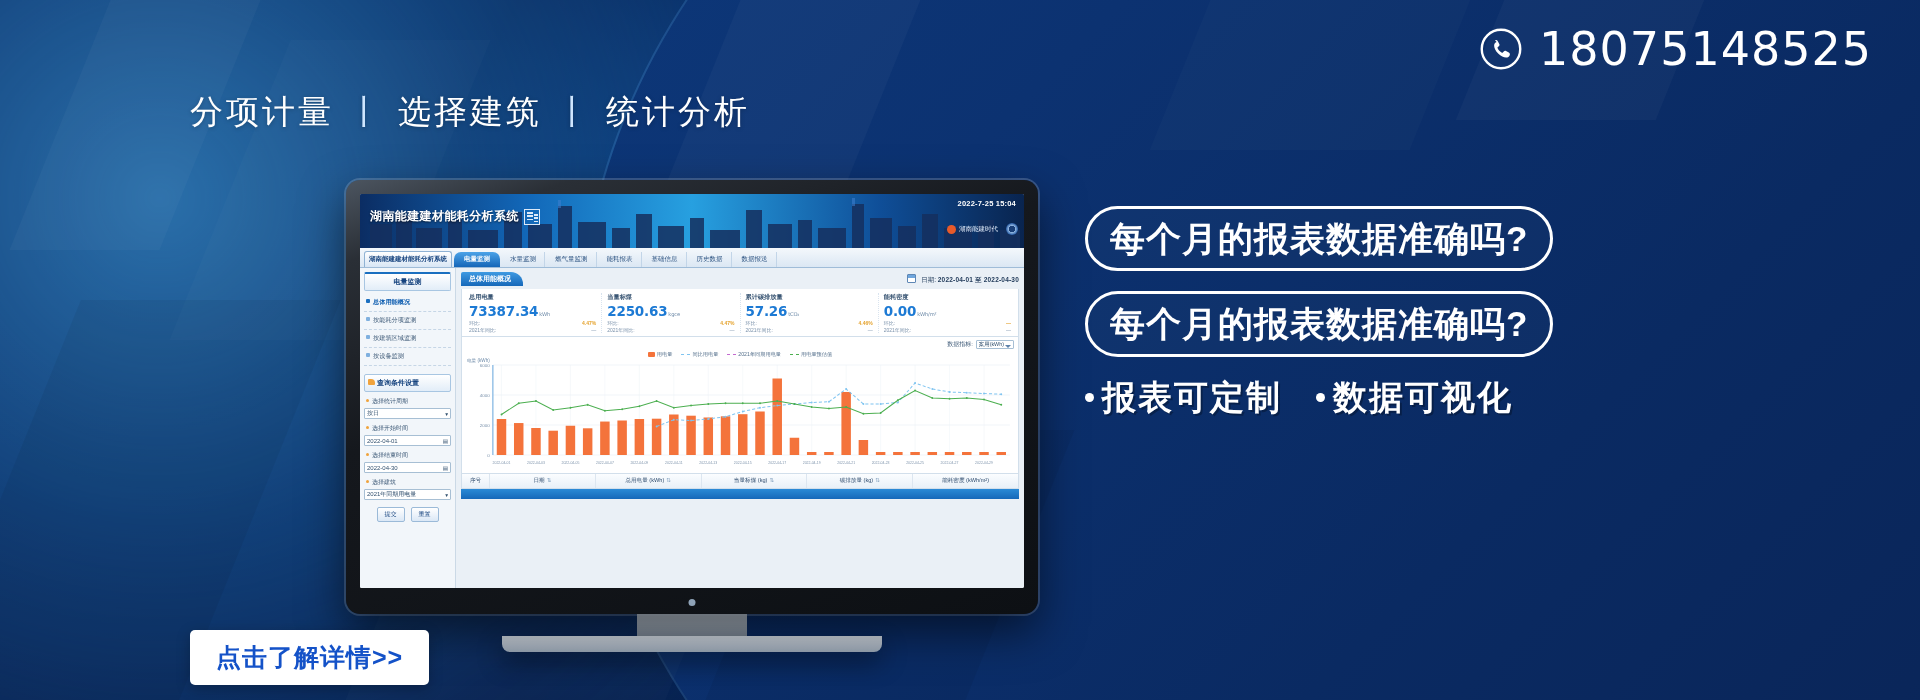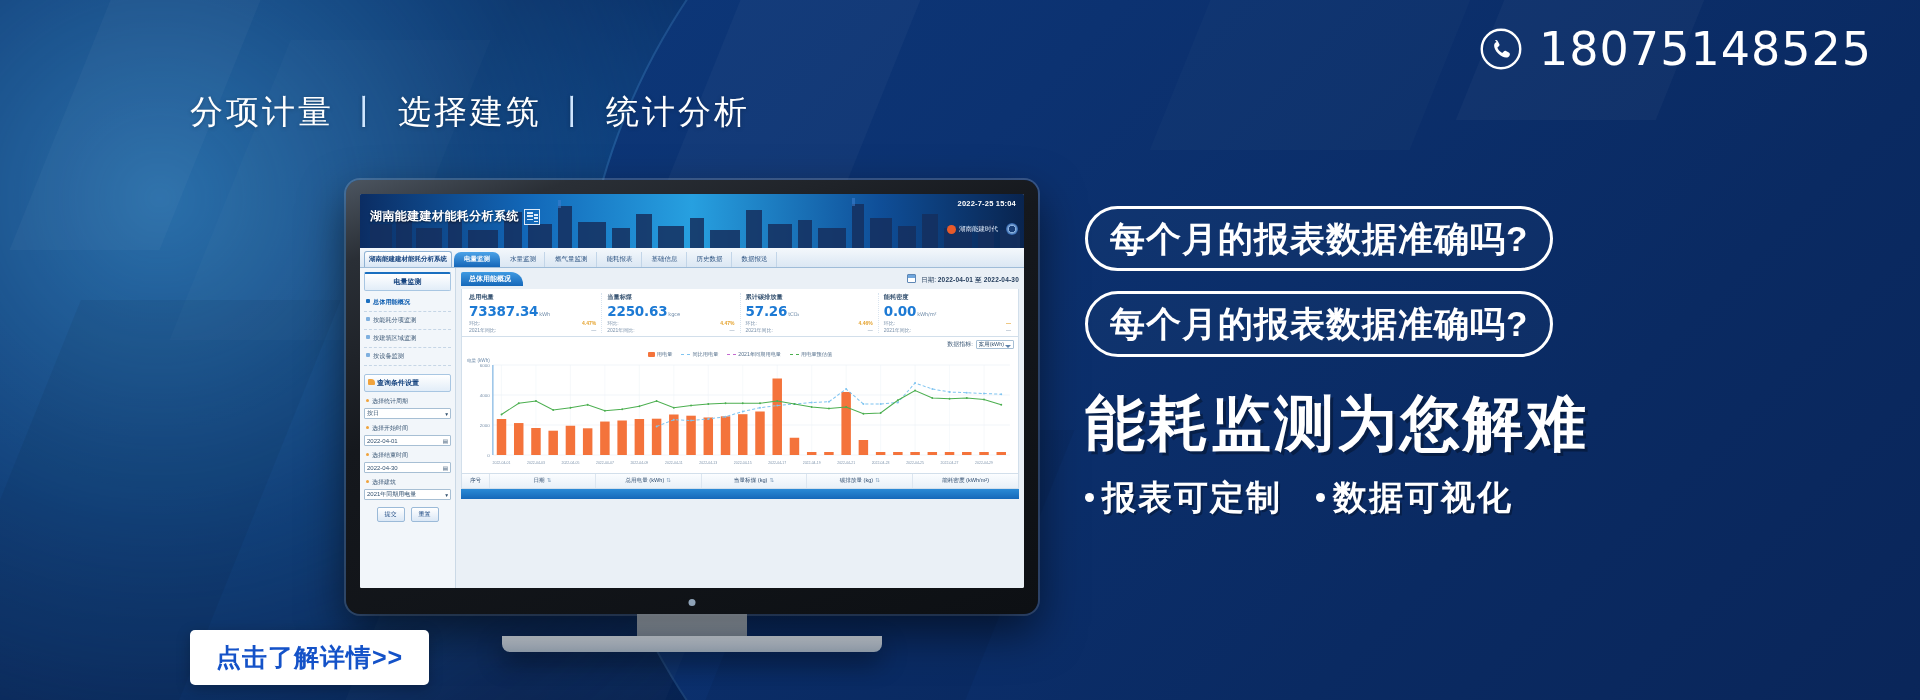--- a/index.html
+++ b/index.html
@@ -631,21 +631,20 @@
 
       </div>
     </div>
     <div class="stand-neck"></div>
     <div class="stand-base"></div>
   </div>
 
   <div class="right-col">
     <div class="pill">每个月的报表数据准确吗?</div>
     <div class="pill">每个月的报表数据准确吗?</div>
-    <div class="headline">能耗监测为您解难</div>
     <div class="subline">
       <span>
         <i class="dotm"></i>
         <b style="font-weight:700">报表可定制</b>
       </span>
       <span>
         <i class="dotm"></i>
         <b style="font-weight:700">数据可视化</b>
       </span>
     </div>

